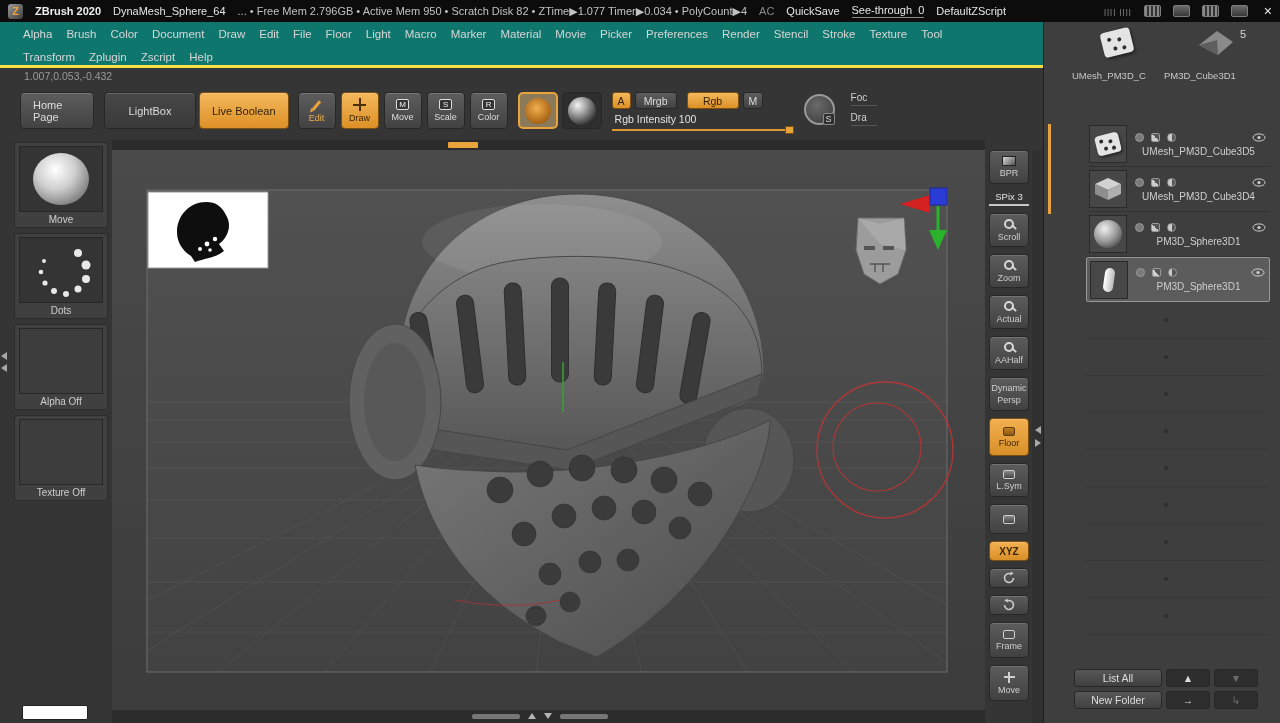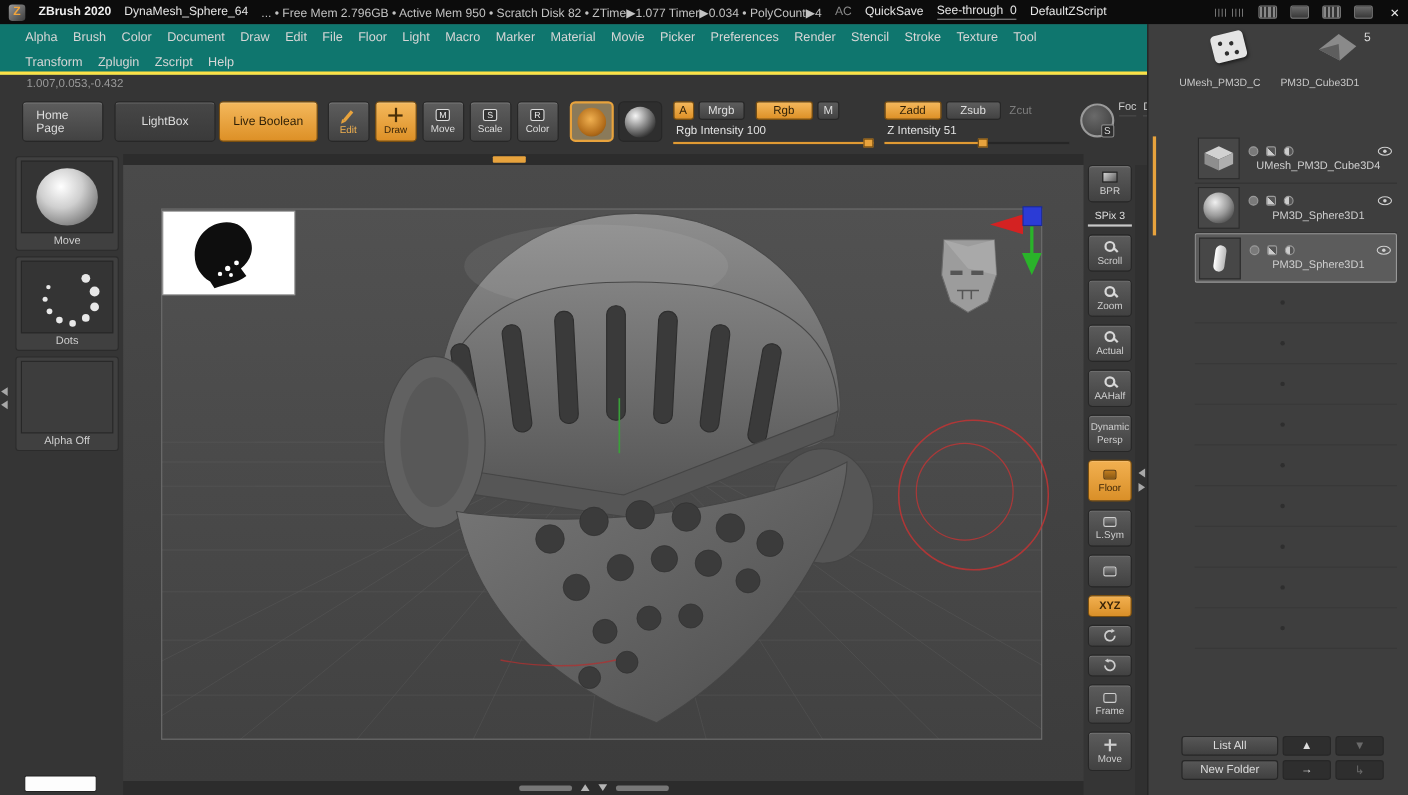--- a/index.html
+++ b/index.html
@@ -50,21 +50,21 @@
 .srow{display:flex;align-items:center;gap:4px}
 .mini{height:17px;font-size:10.5px;padding:0 8px;border-radius:3px;background:linear-gradient(#5d5d5d,#424242);border:1px solid #272727;color:#ddd;display:flex;align-items:center}
 .mini.sqr{padding:0 5px}
 .ghosttxt{color:#7d7d7d;font-size:10.5px;padding:0 4px}
 .slider{position:relative;height:17px;font-size:10.5px;color:#e2e2e2;padding:0 3px}
 .slider .track{position:absolute;left:0;right:0;bottom:-1px;height:2px;background:#262626}
 .slider .fill{position:absolute;left:0;bottom:-1px;height:2px;background:#e09a33}
 .slider .handle{position:absolute;bottom:-4px;width:9px;height:8px;background:#e8a33d;border:1px solid #7a4f10}
 .sicon{width:31px;height:31px;border-radius:50%;border:2px solid #9a9a9a;background:radial-gradient(circle at 40% 35%,#6a6a6a,#3a3a3a);position:relative;margin-top:2px}
 .sicon .s{position:absolute;right:-2px;bottom:-2px;width:12px;height:12px;background:#2e2e2e;border:1px solid #888;border-radius:2px;color:#ddd;font-size:9px;line-height:10px;text-align:center}
-.clipcol{display:flex;flex-direction:row;gap:6px;margin-left:4px;overflow:hidden;width:26px}
+.clipcol{display:flex;flex-direction:column;gap:6px;margin-left:16px;overflow:hidden;width:26px}
 .cliplab{font-size:10px;color:#cfcfcf;border-bottom:1px solid #555;padding-bottom:2px}
 
 
 .left-panel{position:absolute;top:142px;left:14px;width:94px;display:flex;flex-direction:column;gap:5px}
 .lp-item{background:#404040;border:1px solid #2b2b2b;border-radius:3px;padding:3px 3px 1px 3px;display:flex;flex-direction:column;align-items:center}
 .lp-thumb{width:84px;height:66px;background:#343434;border:1px solid #272727;display:flex;align-items:center;justify-content:center;position:relative}
 .lp-label{font-size:10px;color:#cfcfcf;padding:2px 0 1px 0}
 .sphere-move{width:56px;height:52px;border-radius:50%;background:radial-gradient(circle at 40% 32%,#ffffff,#cfcfcf 40%,#6e6e6e 85%)}
 .sphere-mat{width:56px;height:54px;border-radius:50%;background:radial-gradient(circle at 38% 30%,#f2f2f2,#9c9c9c 45%,#2f2f2f 88%)}
 .gradpick{width:84px;height:80px;position:relative;background:linear-gradient(to bottom,rgba(0,0,0,0) 30%,#000 95%),linear-gradient(to right,#fff,#e81010);border:1px solid #272727}
@@ -232,31 +232,20 @@
         <div class="mini">Mrgb</div>
         <div class="mini orange" style="margin-left:6px;width:52px;justify-content:center">Rgb</div>
         <div class="mini sqr">M</div>
       </div>
       <div class="slider">
         <span>Rgb Intensity</span>&nbsp;<span>100</span>
         <div class="track"></div><div class="fill" style="width:100%"></div><div class="handle" style="right:0"></div>
       </div>
     </div>
 
-    <div class="sgroup" style="margin-left:10px;width:168px">
-      <div class="srow">
-        <div class="mini orange" style="width:52px;justify-content:center">Zadd</div>
-        <div class="mini" style="width:50px;justify-content:center">Zsub</div>
-        <span class="ghosttxt">Zcut</span>
-      </div>
-      <div class="slider">
-        <span>Z Intensity</span>&nbsp;<span>51</span>
-        <div class="track"></div><div class="fill" style="width:51%"></div><div class="handle" style="left:51%"></div>
-      </div>
-    </div>
 
     <div class="sicon" style="margin-left:10px">
         <span class="s">S</span>
       </div>
     <div class="clipcol">
       <span class="cliplab">Foc</span>
       <span class="cliplab">Dra</span>
     </div>
   </div>
 
@@ -281,20 +270,24 @@
               <circle cx="15" cy="31" r="2.3"></circle>
               <circle cx="18" cy="20" r="2"></circle>
           </g>
         </svg>
       </div>
       <div class="lp-label">Dots</div>
     </div>
     <div class="lp-item">
       <div class="lp-thumb" style="background:#3d3d3d"></div>
       <div class="lp-label">Alpha Off</div>
+    </div>
+    <div class="lp-item">
+      <div class="lp-thumb" style="background:#3d3d3d"></div>
+      <div class="lp-label">Texture Off</div>
     </div>
   </div>
   <div class="color-swatch"></div>
   <div class="edge-l">
       <span class="tri-left"></span>
       <span class="tri-left"></span>
     </div>
 
   <div class="canvas-topbar">
       <div class="thumb"></div>
@@ -508,20 +501,38 @@
       </div>
       <span class="rpt-lab1">UMesh_PM3D_C</span>
       <span class="rpt-lab2">PM3D_Cube3D1</span>
       <span class="rpt-badge">5</span>
     </div>
     <div class="st-scrollbar"></div>
 
     <div class="st-list">
       <div class="st-row">
         <div class="st-thumb">
+            <div class="dice small"></div>
+          </div>
+        <div class="st-main">
+          <div class="st-icons">
+            <span class="sti brushi"></span>
+            <span class="sti peni"></span>
+            <span class="sti halfi"></span>
+            <span class="sp"></span>
+            <svg width="14" height="9">
+                <ellipse cx="7" cy="4.5" rx="6" ry="3.6" fill="none" stroke="#cfcfcf"></ellipse>
+                <circle cx="7" cy="4.5" r="1.6" fill="#cfcfcf"></circle>
+              </svg>
+          </div>
+          <div class="st-name">UMesh_PM3D_Cube3D5</div>
+        </div>
+      </div>
+      <div class="st-row">
+        <div class="st-thumb">
           <svg class="cube-svg" width="30" height="26">
             <polygon points="15,2 28,8 15,14 2,8" fill="#d2d2d2"></polygon>
             <polygon points="2,8 15,14 15,24 2,18" fill="#8e8e8e"></polygon>
             <polygon points="28,8 15,14 15,24 28,18" fill="#aeaeae"></polygon>
           </svg>
         </div>
         <div class="st-main">
           <div class="st-icons">
             <span class="sti brushi"></span>
             <span class="sti peni"></span>

